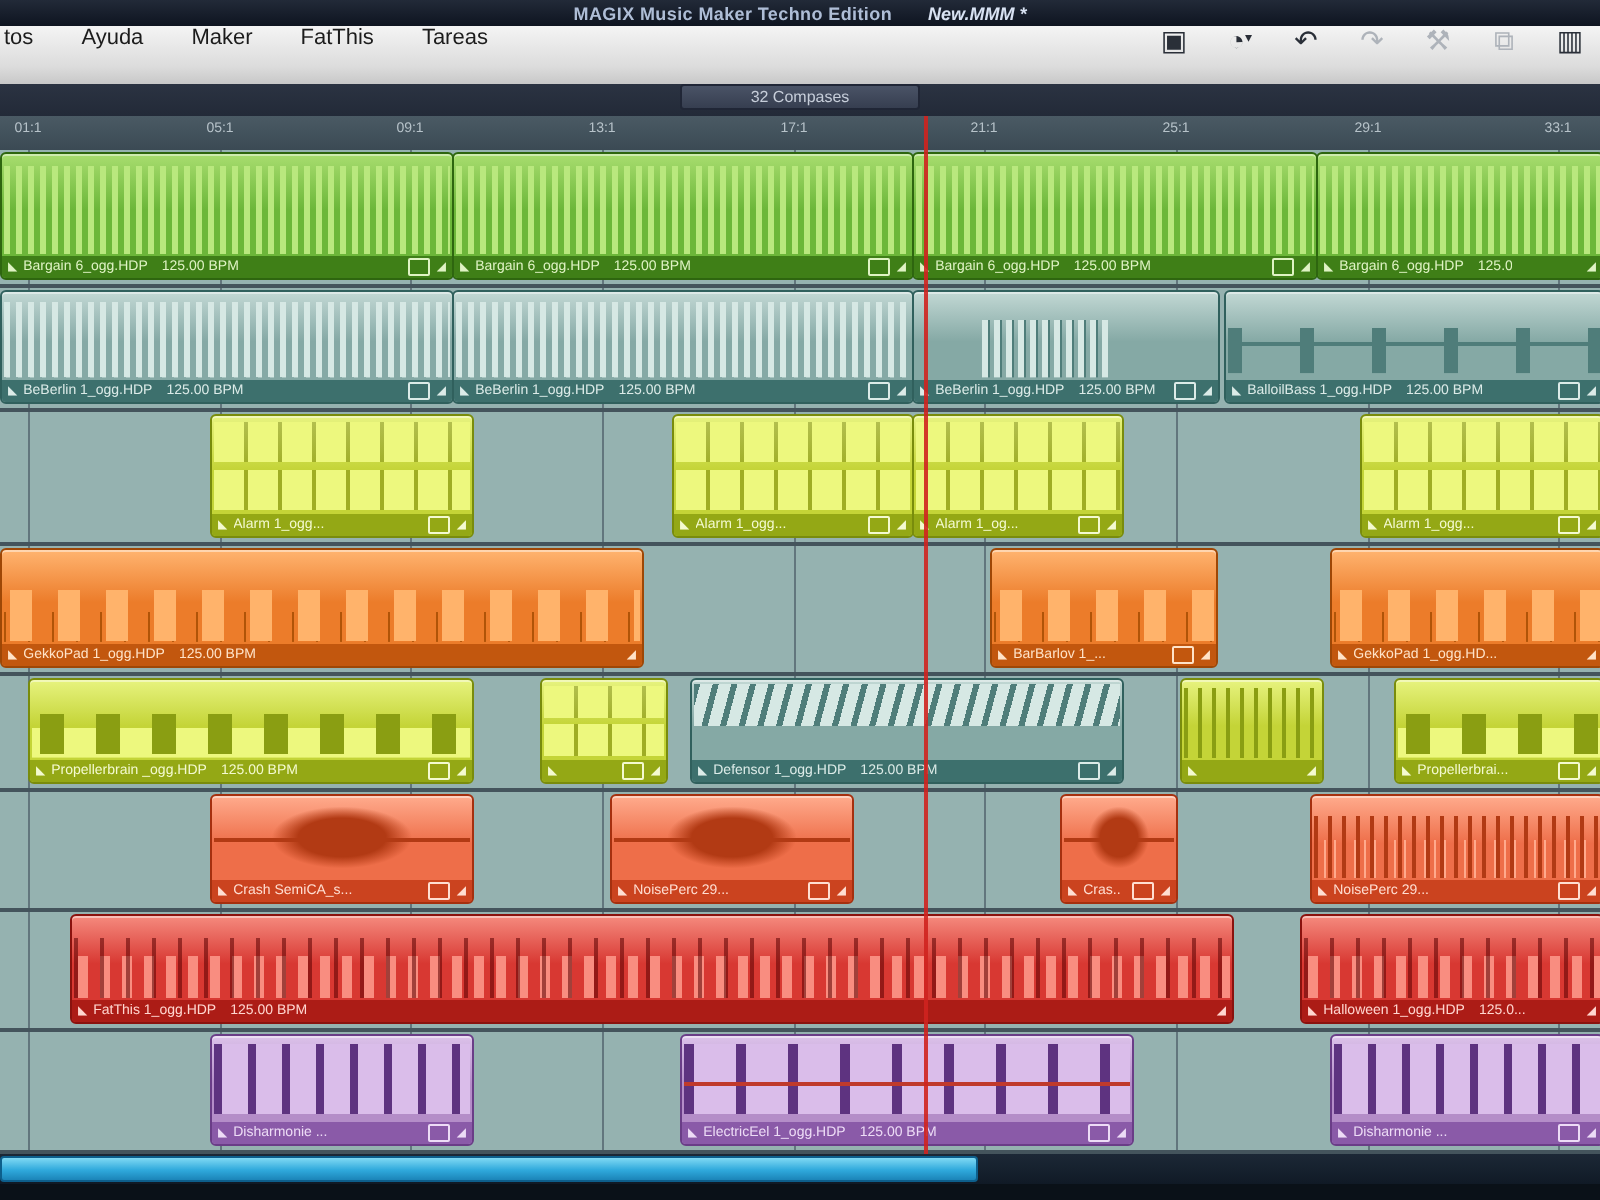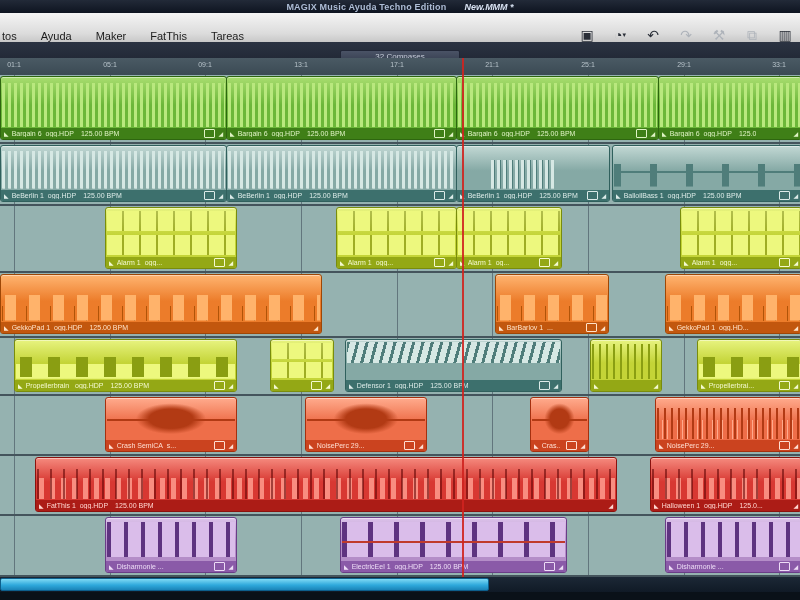--- a/index.html
+++ b/index.html
@@ -9,32 +9,32 @@
   
   .titlebar{position:absolute;top:0;left:0;width:800px;height:13px;
     background:linear-gradient(180deg,#222a38,#0e1420);display:flex;
     align-items:center;justify-content:center;gap:18px;}
   .titlebar .t1{color:#aebdd6;font-size:9px;font-weight:bold;letter-spacing:.2px;}
   .titlebar .t2{color:#d8e2f2;font-size:9px;font-weight:bold;font-style:italic;}
 
   
   .menubar{position:absolute;top:13px;left:0;width:800px;height:29px;
     background:linear-gradient(180deg,#f4f4f4,#dcdcdc 70%,#c8c8c8);
-    border-bottom:1px solid #8d939b;display:flex;align-items:flex-end;}
+    border-bottom:1px solid #8d939b;display:flex;align-items:flex-start;}
   .menuitems{display:flex;align-items:center;gap:24px;padding-left:2px;}
   .menuitem{font-size:11px;color:#1c1c1c;cursor:default;}
   .toolicons{margin-left:auto;display:flex;align-items:center;gap:15px;padding-right:6px;}
   .toolicon{font-size:14px;line-height:14px;color:#2a2f38;width:18px;text-align:center;}
   .toolicon.disabled{color:#aeb3ba;}
   .toolicon .caret{font-size:7px;vertical-align:bottom;}
 
   
   .timelinebar{position:absolute;top:42px;left:0;width:800px;height:28px;
     background:linear-gradient(180deg,#2b3342,#1c2330);display:flex;
-    align-items:center;justify-content:center;}
+    align-items:flex-start;justify-content:center;}
   .rangebox{background:linear-gradient(180deg,#4a5366,#363e50);color:#c6cdd9;
     font-size:8px;padding:1px 34px;border:1px solid #202636;border-radius:2px;}
 
   
   .stage{position:absolute;top:58px;left:0;width:800px;height:519px;}
   .ruler{position:absolute;top:0;left:0;width:800px;height:17px;
     background:linear-gradient(180deg,#4a5a64,#3b4a54);border-bottom:1px solid #2b363e;}
   .rulermark{position:absolute;top:3px;transform:translateX(-50%);
     color:#b7c3ca;font-size:7px;white-space:nowrap;}
   .tracks{position:absolute;top:17px;left:0;width:800px;height:502px;background:#95b2b0;}
@@ -126,21 +126,21 @@
     background:linear-gradient(180deg,#7fd9f4,#2fa9dc 55%,#1b84b8);
     border:1px solid #0d5f8c;box-sizing:border-box;}
   .statusstrip{position:absolute;top:592px;left:0;width:800px;height:8px;background:#0a1118;}
 </style>
 </head>
 <body>
 
 <div class="app">
 
   <div class="titlebar">
-    <span class="t1">MAGIX Music Ayuda Techno Edition</span>
+    <span class="t1">MAGIX Music Maker Techno Edition</span>
     <span class="t2">New.MMM *</span>
   </div>
 
   <div class="menubar">
     <div class="menuitems" id="menuitems">
         <span class="menuitem">tos</span>
         <span class="menuitem">Ayuda</span>
         <span class="menuitem">Maker</span>
         <span class="menuitem">FatThis</span>
         <span class="menuitem">Tareas</span>

